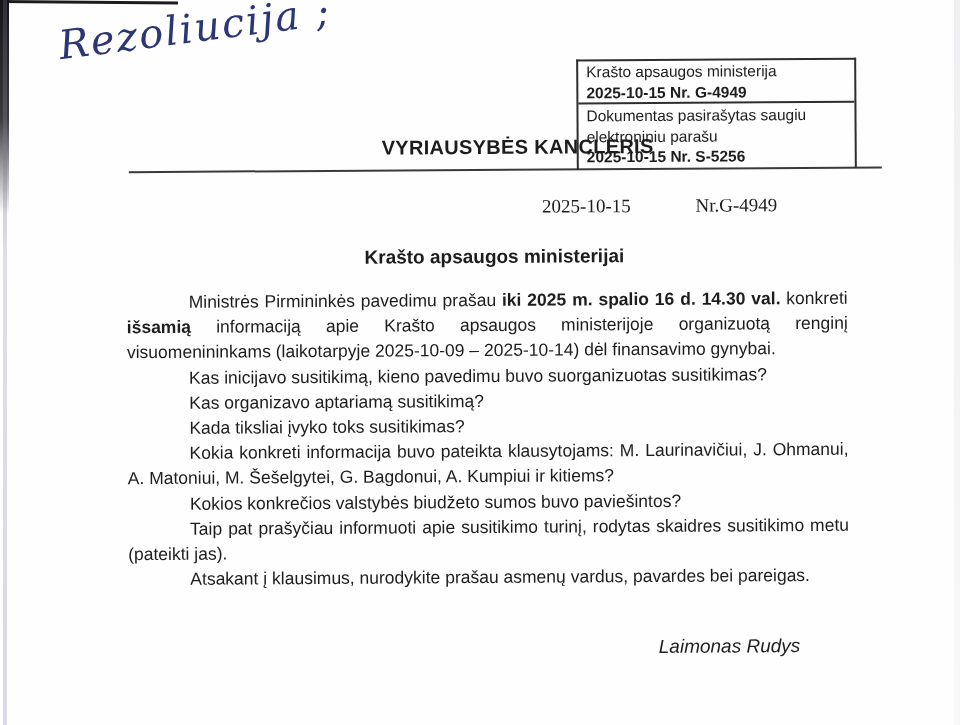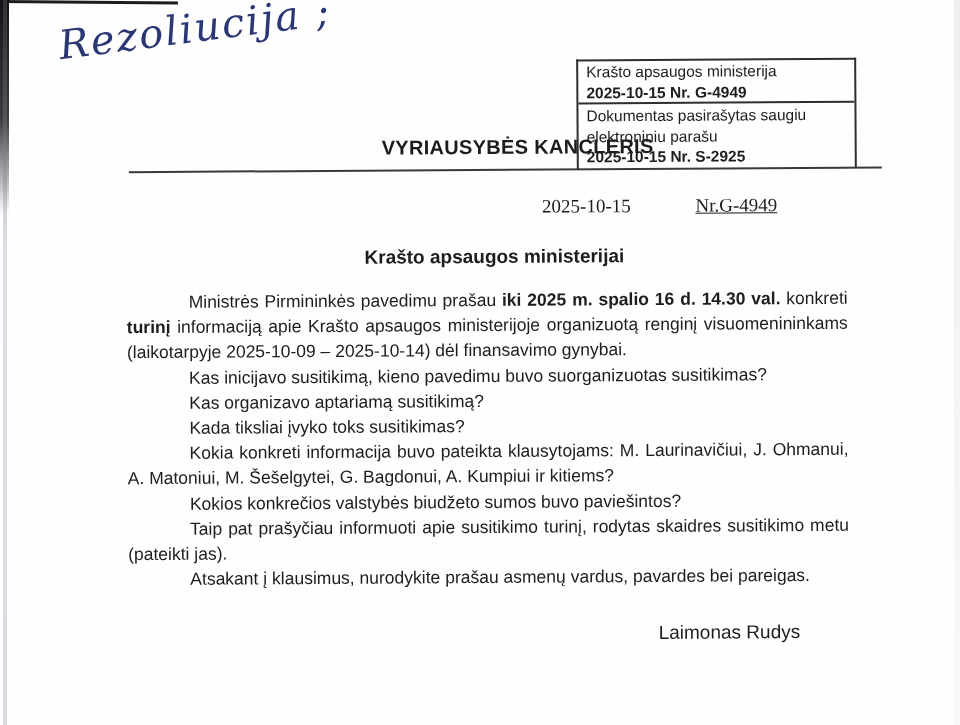--- a/index.html
+++ b/index.html
@@ -72,38 +72,38 @@
   .hrule {
     position: absolute; left: 130px; top: 169px; width: 753px; height: 2px;
     background: #3a3a3c;
   }
 
   .date-row {
     position: absolute; left: 543px; top: 196px;
     font-family: "Liberation Serif", serif;
     font-size: 19px; white-space: nowrap;
   }
-  .date-row .doc-number { margin-left: 60px; text-decoration: underline; }
+  .date-row .doc-number { margin-left: 60px; }
 
   .addressee {
     position: absolute; left: 134px; top: 246px; width: 722px;
     text-align: center; font-weight: bold; font-size: 19px;
   }
 
   .doc-body {
     position: absolute; left: 127px; top: 288px; width: 721px;
     font-size: 17.5px; line-height: 25.2px;
     text-align: justify;
   }
   .doc-body p { margin: 0; text-indent: 62px; }
   .doc-body .b { font-weight: bold; }
 
   .signature {
-    position: absolute; left: 657px; top: 623px;
-    font-size: 19px; white-space: nowrap;
+    position: absolute; left: 657px; top: 637px;
+    font-size: 19px; white-space: nowrap; font-style: italic;
   }
 </style>
 </head>
 <body>
 
 <div class="canvas" style="color: rgb(29, 29, 31);">
   <div class="sheet">
 
     <div class="handwriting" style="color: rgb(43, 54, 116);">Rezoliucija ;</div>
 
@@ -112,36 +112,36 @@
     <div class="stamp">
       <div class="stamp-row1">
         <div>Krašto apsaugos ministerija</div>
         <div class="bold">2025-10-15 Nr. G-4949</div>
       </div>
       <div class="stamp-row2">
         <div>Dokumentas pasirašytas saugiu</div>
         <div>elektroniniu parašu</div>
         <div>
           <span class="bold">2025-10-15</span>
-          <span class="bold">Nr. S-2925</span>
+          <span class="bold">Nr. S-5256</span>
         </div>
       </div>
     </div>
 
     <div class="hrule" style="background: rgb(58, 58, 60);"></div>
 
     <div class="date-row">
       <span>2025-10-15</span>
       <span class="doc-number">Nr.G-4949</span>
     </div>
 
     <div class="addressee">Krašto apsaugos ministerijai</div>
 
     <div class="doc-body">
-        <p><span>Ministrės Pirmininkės pavedimu prašau </span><span class="b">iki 2025 m. spalio 16 d. 14.30 val.</span><span> konkreti </span><span class="b">turinį</span><span> informaciją apie Krašto apsaugos ministerijoje organizuotą renginį visuomenininkams (laikotarpyje 2025-10-09 – 2025-10-14) dėl finansavimo gynybai.</span></p>
+        <p><span>Ministrės Pirmininkės pavedimu prašau </span><span class="b">iki 2025 m. spalio 16 d. 14.30 val.</span><span> konkreti </span><span class="b">išsamią</span><span> informaciją apie Krašto apsaugos ministerijoje organizuotą renginį visuomenininkams (laikotarpyje 2025-10-09 – 2025-10-14) dėl finansavimo gynybai.</span></p>
         <p><span>Kas inicijavo susitikimą, kieno pavedimu buvo suorganizuotas susitikimas?</span></p>
         <p><span>Kas organizavo aptariamą susitikimą?</span></p>
         <p><span>Kada tiksliai įvyko toks susitikimas?</span></p>
         <p><span>Kokia konkreti informacija buvo pateikta klausytojams: M. Laurinavičiui, J. Ohmanui, A. Matoniui, M. Šešelgytei, G. Bagdonui, A. Kumpiui ir kitiems?</span></p>
         <p><span>Kokios konkrečios valstybės biudžeto sumos buvo paviešintos?</span></p>
         <p><span>Taip pat prašyčiau informuoti apie susitikimo turinį, rodytas skaidres susitikimo metu (pateikti jas).</span></p>
         <p><span>Atsakant į klausimus, nurodykite prašau asmenų vardus, pavardes bei pareigas.</span></p>
       </div>
 
     <div class="signature">Laimonas Rudys</div>

